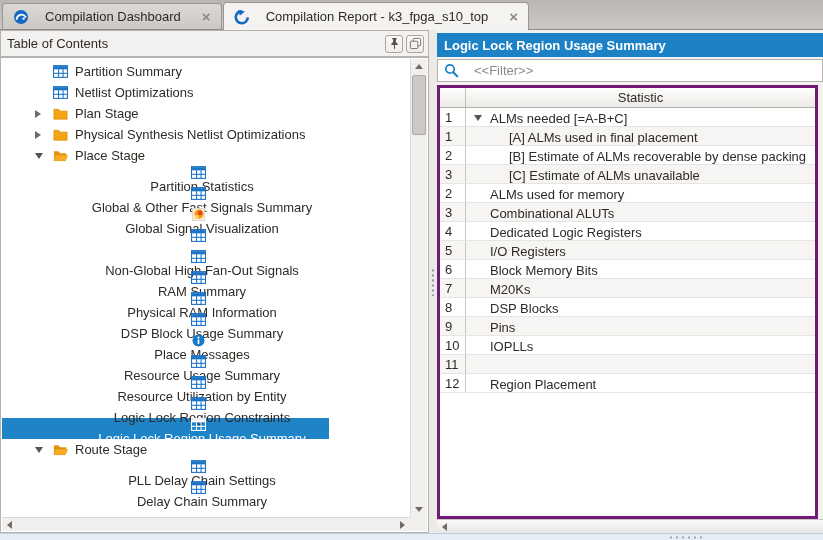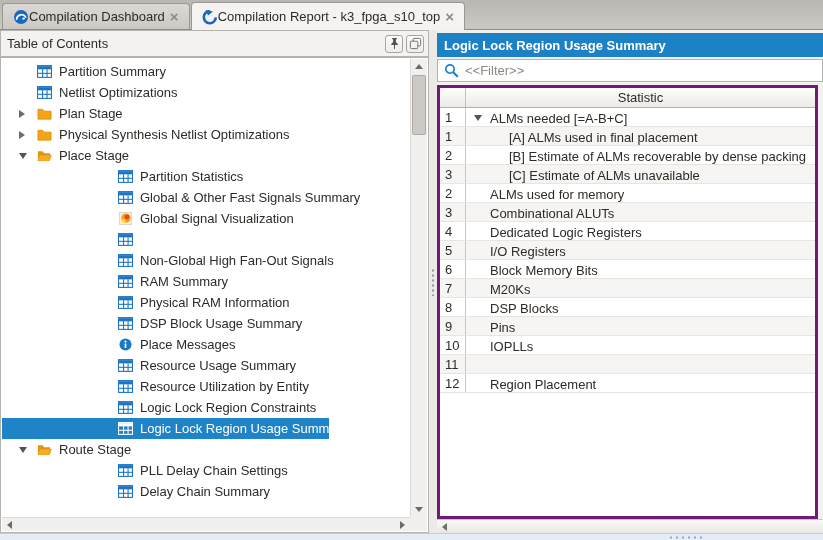--- a/index.html
+++ b/index.html
@@ -10,21 +10,21 @@
     -webkit-font-smoothing:antialiased;
   }
   
   .tabbar{
     position:absolute; top:0; left:0; right:0; height:30px;
     background:linear-gradient(#bab6b2,#ccc8c4);
     border-bottom:1px solid #8f8b87;
     display:flex; align-items:flex-end; padding-left:2px;
   }
   .tab{
-    display:flex; align-items:center; gap:0; padding:0 10px; height:26px;
+    display:flex; align-items:center; gap:16px; padding:0 10px; height:26px;
     border:1px solid #9a9691; border-bottom:none; border-radius:4px 4px 0 0;
     background:linear-gradient(#dcd8d4,#ccc8c4); margin-right:1px; white-space:nowrap;
   }
   .tab.active{ background:#f4f3f1; height:28px; margin-bottom:-1px; position:relative; z-index:2; }
   .tab .close{ color:#8f8b86; font-size:15px; font-weight:bold; line-height:1; margin-left:5px; cursor:default; }
   .tab-icon{ width:16px; height:16px; flex:none; }
   
   .main{ position:absolute; top:30px; left:0; right:0; bottom:7px; display:flex; }
   .left{ width:429px; flex:none; position:relative;border-radius:20px; }
   .toc-header{
@@ -35,22 +35,22 @@
   .toc-tools{ margin-left:auto; display:flex; gap:3px; }
   .tool-btn{
     width:18px; height:18px; border:1px solid #a8a4a0; border-radius:3px;
     background:linear-gradient(#fbfaf9,#eeedeb);
     display:flex; align-items:center; justify-content:center;
   }
   .tool-btn svg{ width:13px; height:13px; }
   .tree-box{ position:absolute; top:27px; left:0; right:0; bottom:0; background:#fff; border:1px solid #b6b2ae; }
   .tree-view{ position:absolute; top:1px; left:1px; right:18px; bottom:15px; overflow:hidden; padding-top:2px; }
   .tree-row{ height:21px; display:flex; align-items:center; width:327px; }
-  .tree-row.l1{ padding-left:17px; }
-  .tree-row.l2{ padding-left:116px; }
+  .tree-row.l1{ padding-left:33px; }
+  .tree-row.l2{ padding-left:73px;flex-direction:column; }
   .tree-row .expander{ width:18px; flex:none; display:flex; align-items:center; }
   .exp-right > .expander::before{ content:""; border-left:6px solid #6f6b66; border-top:4px solid transparent; border-bottom:4px solid transparent; }
   .exp-down  > .expander::before{ content:""; border-top:6px solid #57534e; border-left:4px solid transparent; border-right:4px solid transparent; }
   .ticon{ width:15px; height:13px; margin-right:7px; flex:none; color:#1a73c4; }
   .tree-row.selected{ background:#1f83c8; color:#fff; }
   .tree-row.selected .ticon{ color:#fff; }
   .tlabel{ white-space:nowrap; }
   
   .vscroll{ position:absolute; top:1px; right:1px; bottom:15px; width:17px; background:#f1f0ee; border-left:1px solid #dcd9d6; }
   .sbtn{ position:absolute; left:0; right:0; height:15px; display:flex; align-items:center; justify-content:center; }
@@ -71,21 +71,21 @@
     background-image:radial-gradient(circle,#9b97b2 1px,transparent 1.3px); background-size:4px 5px;
   }
   
   .right{ flex:1; position:relative; background:#f2f1ef; }
   .rp-header{
     position:absolute; top:3px; left:0; right:0; height:24px; background:#1d81c6;
     color:#fff; font-weight:bold; display:flex; align-items:center; padding-left:7px;
   }
   .filter-row{
     position:absolute; top:29px; left:0; right:0; height:23px; background:#fff;
-    border:1px solid #b7b3ae; display:flex; align-items:center; padding-left:6px; gap:6px;
+    border:1px solid #b7b3ae; display:flex; align-items:center; padding-left:6px; gap:15px;
   }
   .filter-row svg{ width:15px; height:15px; flex:none; }
   .filter-input{ flex:1; border:none; outline:none; font:inherit; color:#2e2b27; background:transparent; }
   .filter-input::placeholder{ color:#8e8a85; opacity:1; }
   .table-area{ position:absolute; top:55px; left:0; right:5px; bottom:14px; background:#fff; border:3px solid #701a75; overflow:hidden; }
   .thead{ display:flex; height:20px; background:linear-gradient(#fdfdfc,#eceae7); border-bottom:1px solid #b3afab; }
   .thead .hcorner{ width:26px; flex:none; border-right:1px solid #c3bfbb; }
   .thead .hstat{ flex:1; display:flex; align-items:center; justify-content:center; }
   .trow{ display:flex; height:19px; border-bottom:1px solid #e7e5e2; background:#fff; }
   .trow.alt{ background:#f6f5f3; }

